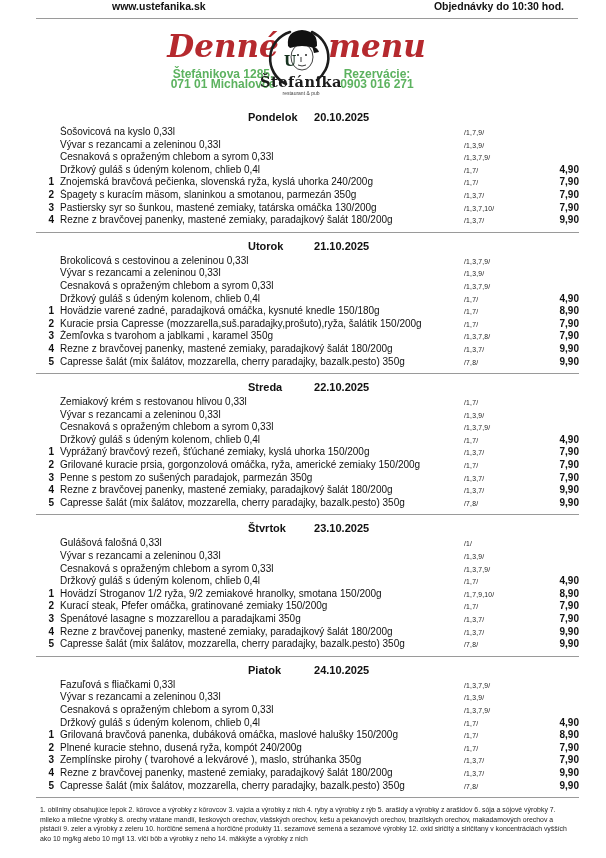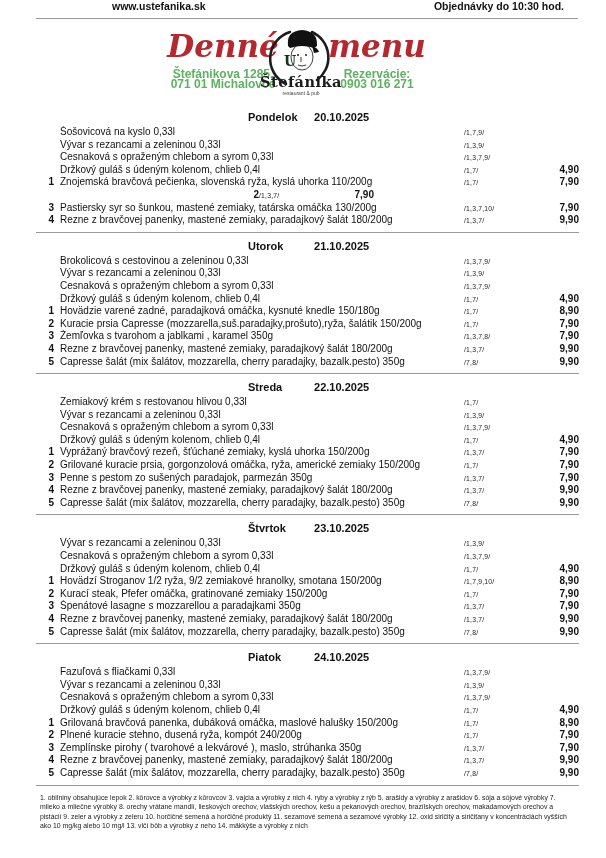--- a/index.html
+++ b/index.html
@@ -18,21 +18,21 @@
 
   .www-row { display:flex; justify-content:space-between; align-items:flex-end;
     margin:0 42px 0 112px; font-size:10.5px; font-weight:bold; }
   .header-rule { border:none; border-top:1px solid #9a9a9a; margin:6px 28px 0 36px; }
 
   
   .menu-body { margin:0 27px 0 36px; }
   .day-section { padding:4px 0 5px 0; border-bottom:1px solid #9a9a9a; }
   .day-heading { font-size:11px; font-weight:bold; line-height:14px; margin:2px 0 2px 194px;padding-left:18px; }
   .day-heading .dname { display:inline-block; width:63px; }
-  .item-row { display:flex; align-items:baseline; font-size:10px; line-height:11.6px; padding-left:6px;justify-content:center; }
+  .item-row { display:flex; align-items:baseline; font-size:10px; line-height:11.6px; padding-left:6px; }
   .col-num { width:12px; text-align:right; font-weight:bold; flex:none; }
   .col-name { flex:1; margin-left:6px; white-space:nowrap; overflow:hidden; }
   .col-alg { width:72px; flex:none; font-size:6.8px; color:#222; letter-spacing:0.2px; }
   .col-price { width:43px; flex:none; text-align:right; font-weight:bold; }
 
   
   .allergens { margin:0 30px 0 40px; padding-top:7px; }
   .allergens h2 { text-align:center; font-size:12px; line-height:15px; margin-bottom:4px; }
   .allergens p { font-size:6.9px; line-height:9.6px; color:#222; text-align:left; }
 </style>
@@ -118,27 +118,28 @@
 
     <div class="item-row">
       <span class="col-num"></span>
       <span class="col-name">Držkový guláš s údeným kolenom, chlieb 0,4l</span>
       <span class="col-alg">/1,7/</span>
       <span class="col-price">4,90</span>
     </div>
 
     <div class="item-row">
       <span class="col-num">1</span>
-      <span class="col-name">Znojemská bravčová pečienka, slovenská ryža, kyslá uhorka 110/200g</span>
+      <span class="col-name">Znojemská bravčová pečienka, slovenská ryža, kyslá uhorka 240/200g</span>
       <span class="col-alg">/1,7/</span>
       <span class="col-price">7,90</span>
     </div>
 
     <div class="item-row">
       <span class="col-num">2</span>
+      <span class="col-name">Špagety s kuracím mäsom, slaninkou a smotanou, parmezán 350g</span>
       <span class="col-alg">/1,3,7/</span>
       <span class="col-price">7,90</span>
     </div>
 
     <div class="item-row">
       <span class="col-num">3</span>
       <span class="col-name">Pastiersky syr so šunkou, mastené zemiaky, tatárska omáčka 130/200g</span>
       <span class="col-alg">/1,3,7,10/</span>
       <span class="col-price">7,90</span>
     </div>
@@ -293,20 +294,26 @@
     </div>
   </div>
     </section>
 
     <section class="day-section">
       <h2 class="day-heading">
         <span class="dname">Štvrtok</span>
         <span>23.10.2025</span>
       </h2>
       <div>
+    <div class="item-row">
+      <span class="col-num"></span>
+      <span class="col-name">Gulášová falošná 0,33l</span>
+      <span class="col-alg">/1/</span>
+      <span class="col-price"></span>
+    </div>
 
     <div class="item-row">
       <span class="col-num"></span>
       <span class="col-name">Vývar s rezancami a zeleninou 0,33l</span>
       <span class="col-alg">/1,3,9/</span>
       <span class="col-price"></span>
     </div>
 
     <div class="item-row">
       <span class="col-num"></span>

